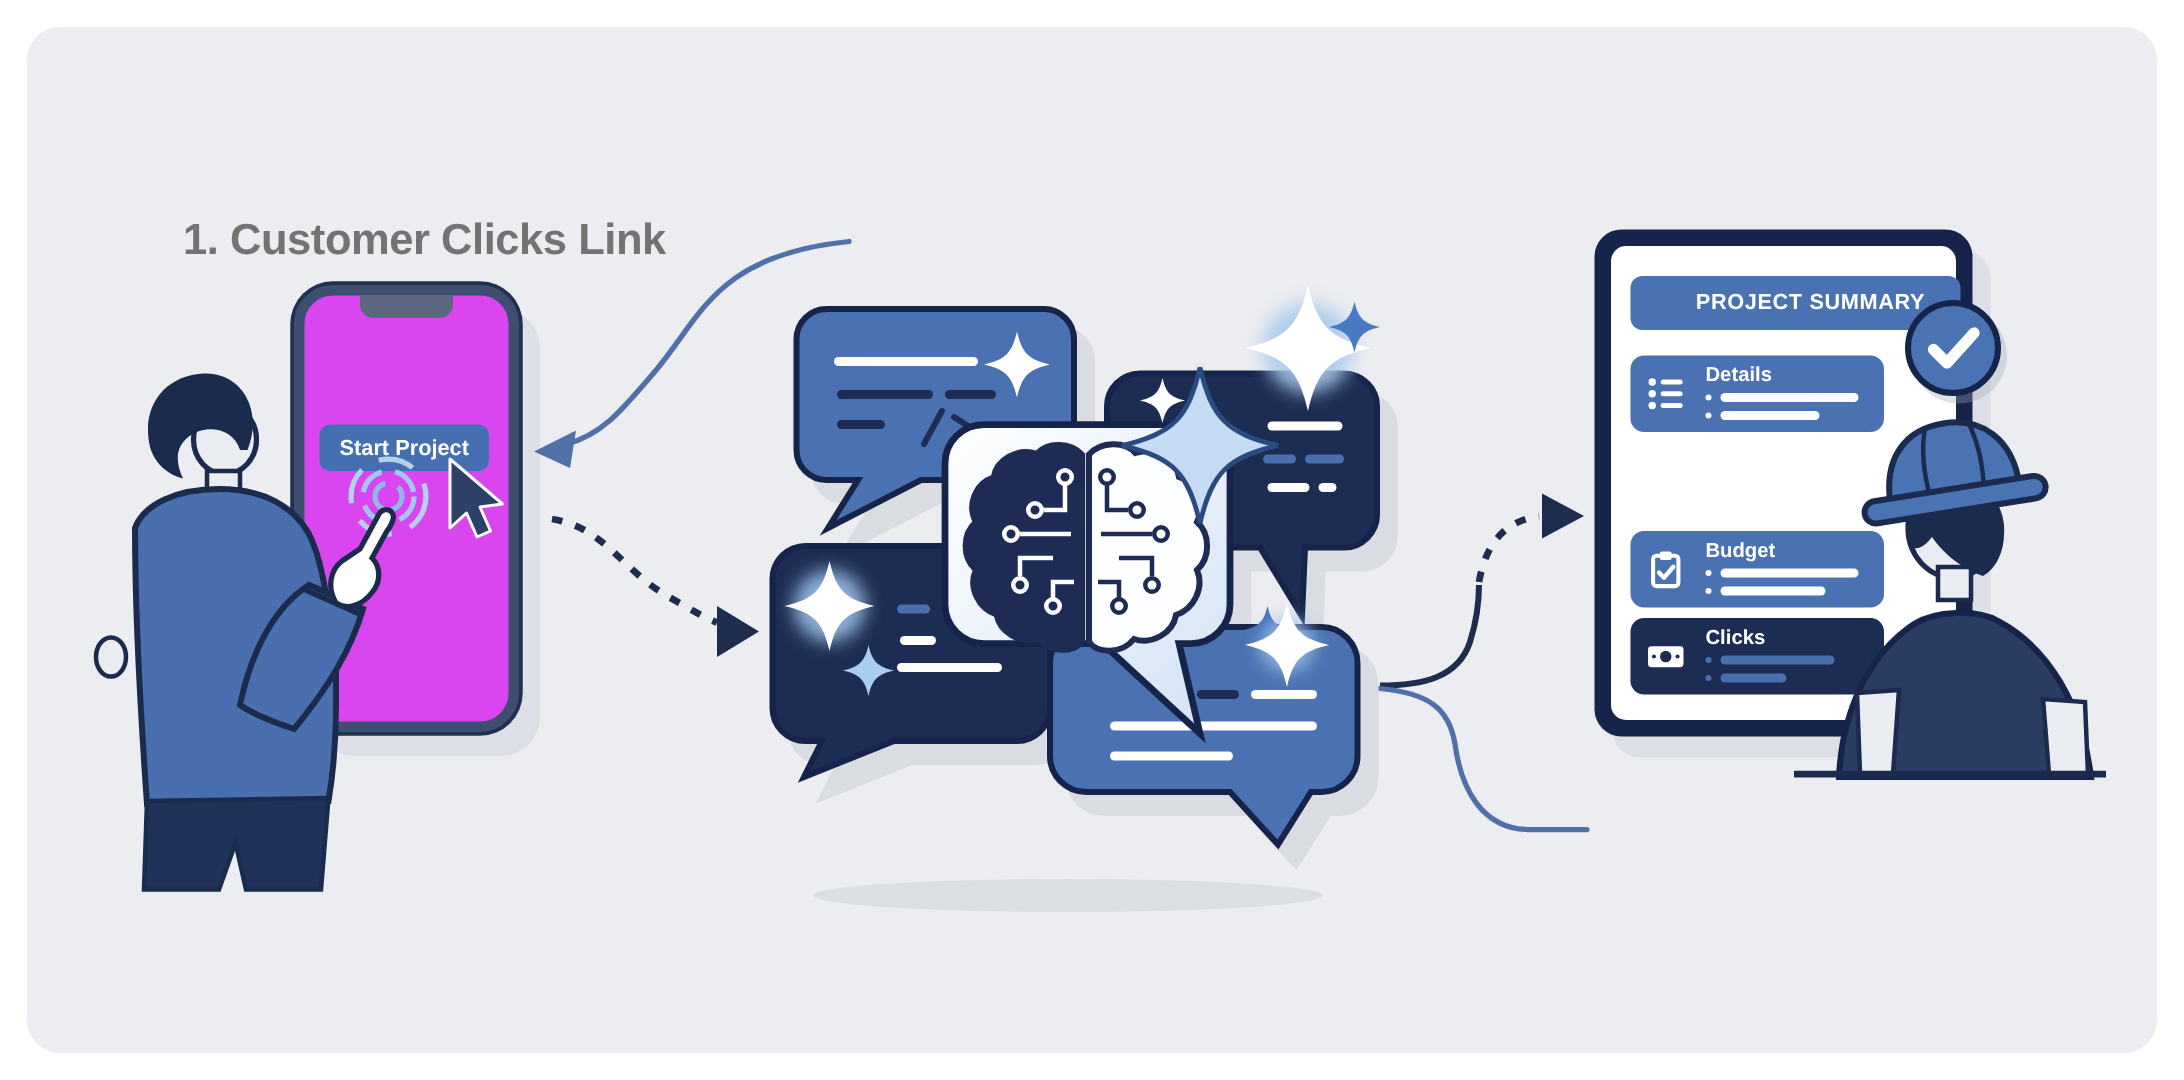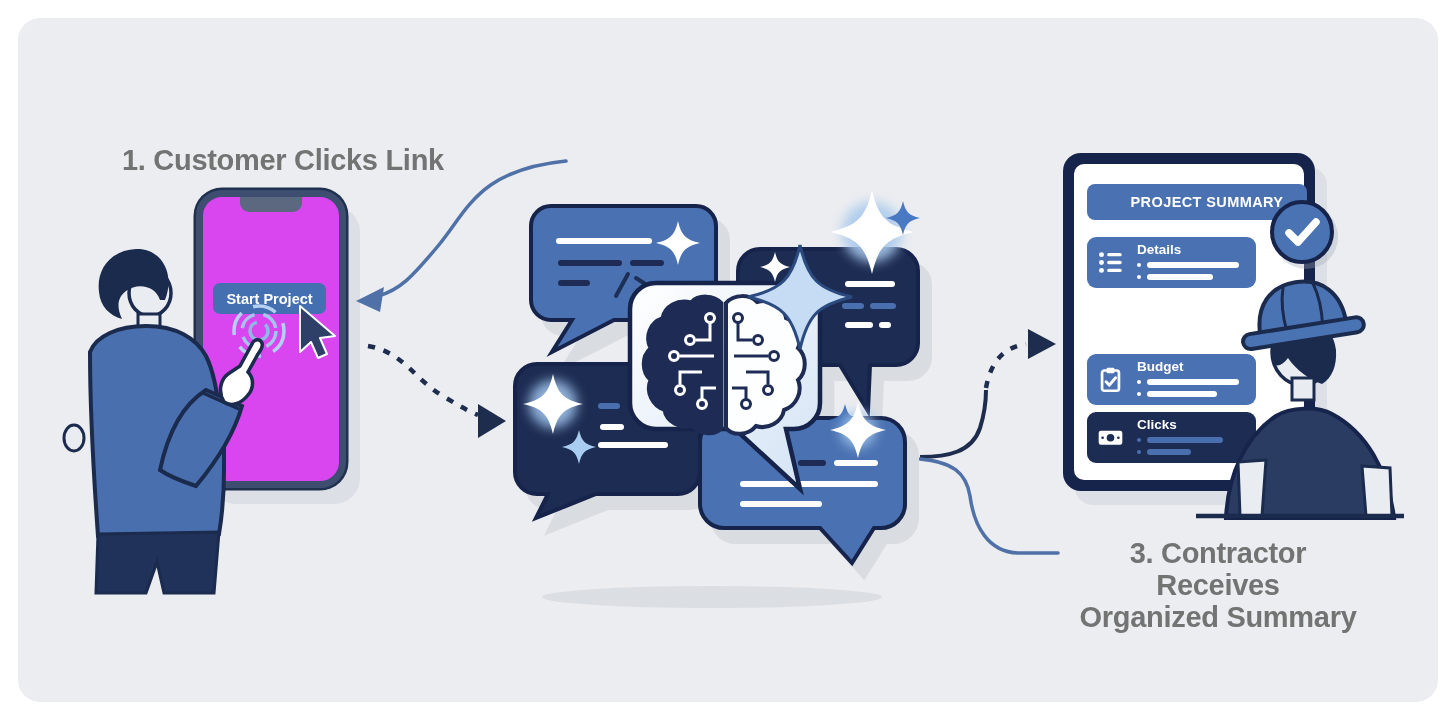--- a/index.html
+++ b/index.html
@@ -35,24 +35,20 @@
          border:4.5px solid #16234a;box-shadow:4px 5px 0 rgba(160,168,184,.35);}
   .overlay{position:absolute;inset:0;pointer-events:none;}
 </style>
 </head>
 <body>
 
 <div class="stage">
   <div class="panel"></div>
 
   <div class="step-title" id="t1">1. Customer Clicks Link</div>
-  <div class="step-title" id="t3">
-    <span>3. Contractor Receives</span><br>
-    <span>Organized Summary</span>
-  </div>
 
   <div class="phone">
     <div class="notch"></div>
     <button class="start-btn">Start Project</button>
   </div>
 
   <div class="tablet">
     <div class="tablet-frame"></div>
     <div class="tablet-screen"></div>
     <div class="tablet-header">PROJECT SUMMARY</div>

